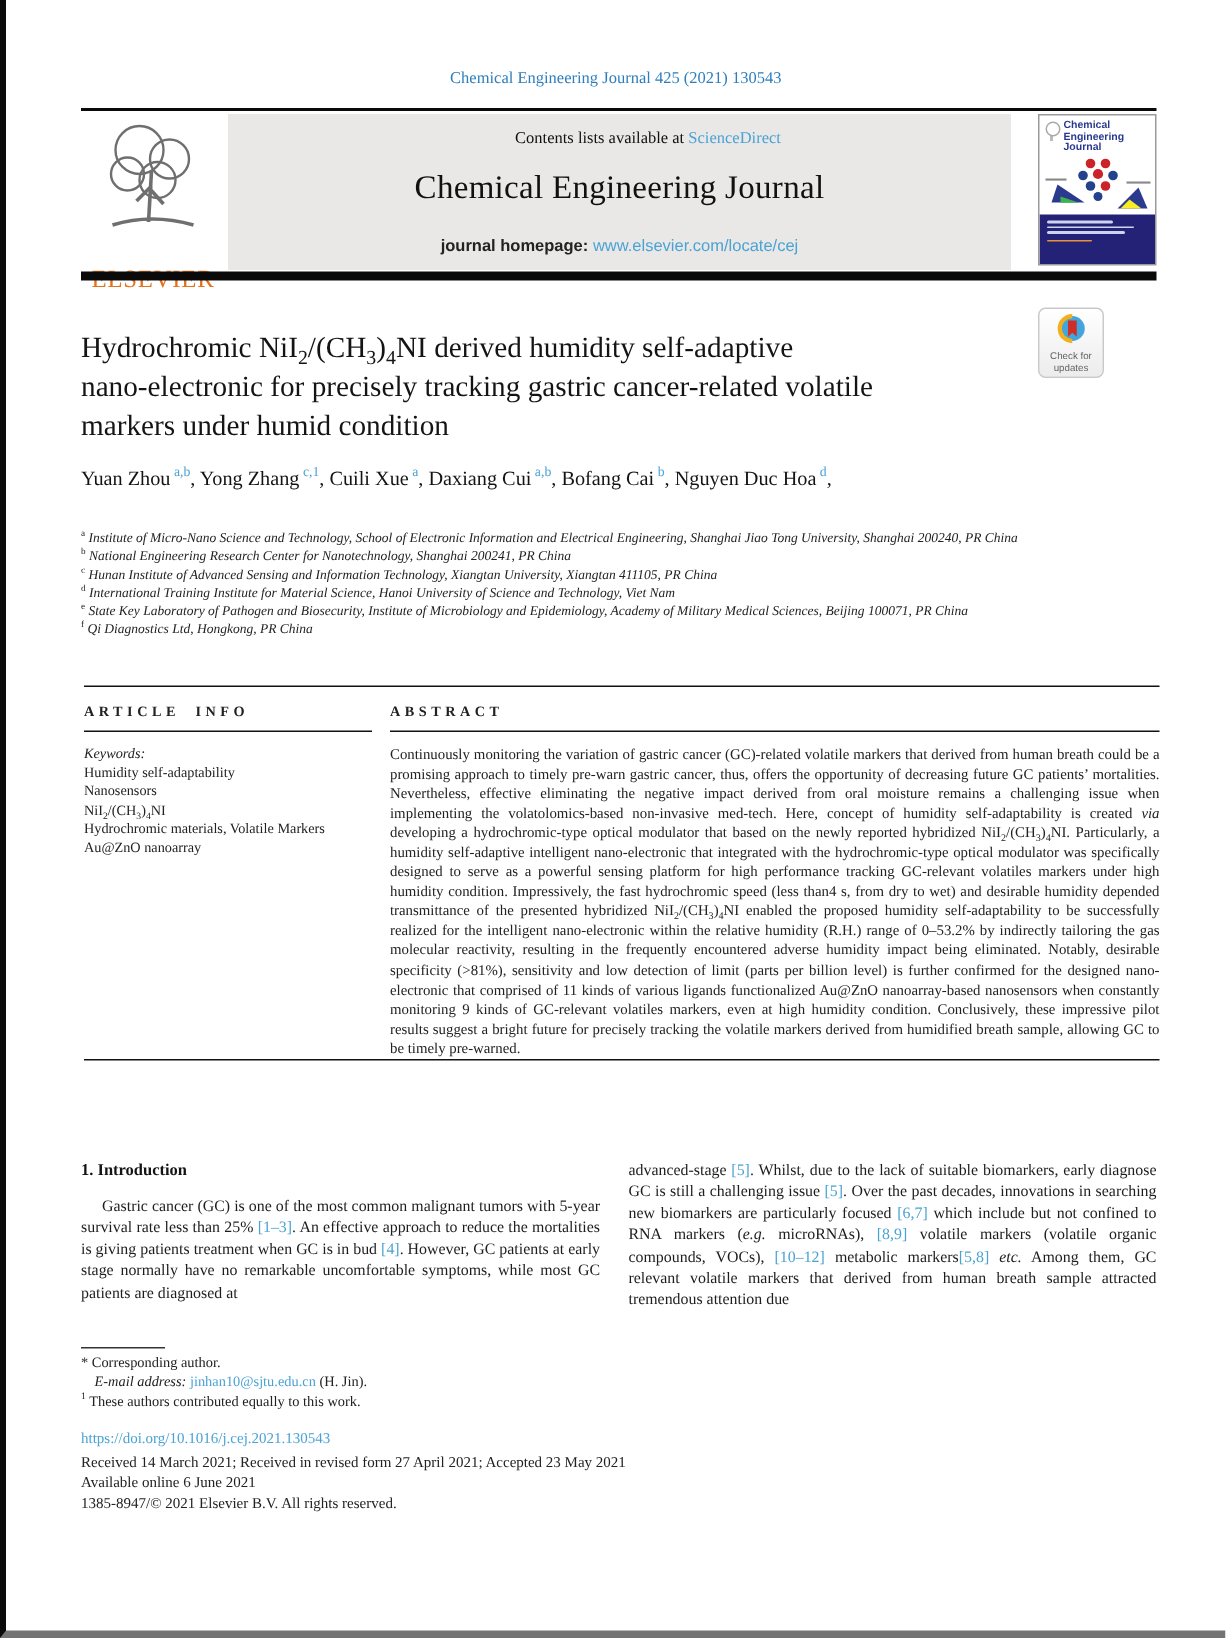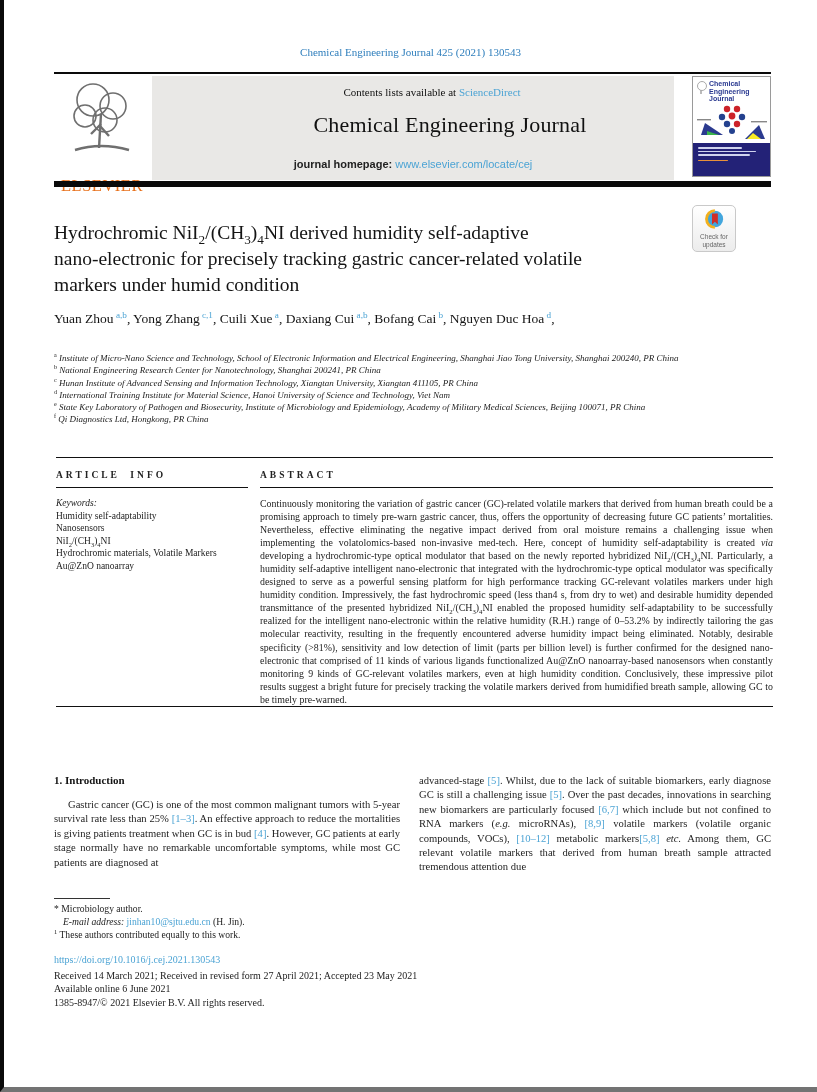--- a/index.html
+++ b/index.html
@@ -7,21 +7,21 @@
     position:relative;width:817px;height:1092px;background:#ffffff;
     font-family:"Liberation Serif", serif;color:#1c1c1c;overflow:hidden;
     border-left:4px solid #0a0a0a;border-bottom:5px solid #737373;box-sizing:border-box;
   }
   .citation{position:absolute;top:46px;left:0;width:100%;text-align:center;
     font-size:11px;color:#2e7ebc;}
   
   .mast-topline{position:absolute;top:72px;left:50px;width:717px;height:2px;background:#0a0a0a;}
   .mast-band{position:absolute;top:76px;left:148px;width:522px;height:104px;background:#e9e8e6;}
   .contents-line{position:absolute;top:10px;left:0;width:100%;text-align:center;font-size:11px;color:#111;margin-left:19px;}
-  .jtitle{position:absolute;top:36px;left:0;width:100%;text-align:center;font-size:22px;color:#111;letter-spacing:.2px;padding-left:37px;}
+  .jtitle{position:absolute;top:36px;left:0;width:100%;text-align:center;font-size:22px;color:#111;letter-spacing:.2px;}
   .homepage{position:absolute;bottom:10px;left:0;width:100%;text-align:center;
     font-family:"Liberation Sans", sans-serif;font-size:11px;font-weight:bold;color:#222;}
   .link{color:#4ba3d4;text-decoration:none;cursor:pointer;}
   .ref{color:#4ba3d4;}
   
   .elsevier{position:absolute;top:76px;left:50px;width:96px;height:104px;text-align:center;}
   .elsevier svg{display:block;margin:0 auto;}
   .elsevier-label{font-size:16.5px;color:#e8701a;letter-spacing:.5px;margin-top:18px;}
   
   .cover{position:absolute;top:76px;left:688px;width:79px;height:101px;background:#fff;
@@ -203,21 +203,21 @@
       <div class="abstract"><span>Continuously monitoring the variation of gastric cancer (GC)-related volatile markers that derived from human breath could be a promising approach to timely pre-warn gastric cancer, thus, offers the opportunity of decreasing future GC patients’ mortalities. Nevertheless, effective eliminating the negative impact derived from oral moisture remains a challenging issue when implementing the volatolomics-based non-invasive med-tech. Here, concept of humidity self-adaptability is created </span><span class="it">via</span><span> developing a hydrochromic-type optical modulator that based on the newly reported hybridized NiI</span><span class="sub">2</span><span>/(CH</span><span class="sub">3</span><span>)</span><span class="sub">4</span><span>NI. Particularly, a humidity self-adaptive intelligent nano-electronic that integrated with the hydrochromic-type optical modulator was specifically designed to serve as a powerful sensing platform for high performance tracking GC-relevant volatiles markers under high humidity condition. Impressively, the fast hydrochromic speed (less than4 s, from dry to wet) and desirable humidity depended transmittance of the presented hybridized NiI</span><span class="sub">2</span><span>/(CH</span><span class="sub">3</span><span>)</span><span class="sub">4</span><span>NI enabled the proposed humidity self-adaptability to be successfully realized for the intelligent nano-electronic within the relative humidity (R.H.) range of 0–53.2% by indirectly tailoring the gas molecular reactivity, resulting in the frequently encountered adverse humidity impact being eliminated. Notably, desirable specificity (&gt;81%), sensitivity and low detection of limit (parts per billion level) is further confirmed for the designed nano-electronic that comprised of 11 kinds of various ligands functionalized Au@ZnO nanoarray-based nanosensors when constantly monitoring 9 kinds of GC-relevant volatiles markers, even at high humidity condition. Conclusively, these impressive pilot results suggest a bright future for precisely tracking the volatile markers derived from humidified breath sample, allowing GC to be timely pre-warned.</span></div>
     </div>
   </div>
 
   <div class="intro-h">1. Introduction</div>
   <div class="col1"><span>Gastric cancer (GC) is one of the most common malignant tumors with 5-year survival rate less than 25% </span><span class="ref">[1–3]</span><span>. An effective approach to reduce the mortalities is giving patients treatment when GC is in bud </span><span class="ref">[4]</span><span>. However, GC patients at early stage normally have no remarkable uncomfortable symptoms, while most GC patients are diagnosed at</span></div>
   <div class="col2"><span>advanced-stage </span><span class="ref">[5]</span><span>. Whilst, due to the lack of suitable biomarkers, early diagnose GC is still a challenging issue </span><span class="ref">[5]</span><span>. Over the past decades, innovations in searching new biomarkers are particularly focused </span><span class="ref">[6,7]</span><span> which include but not confined to RNA markers (</span><span class="it">e.g.</span><span> microRNAs), </span><span class="ref">[8,9]</span><span> volatile markers (volatile organic compounds, VOCs), </span><span class="ref">[10–12]</span><span> metabolic markers</span><span class="ref">[5,8]</span><span> </span><span class="it">etc.</span><span> Among them, GC relevant volatile markers that derived from human breath sample attracted tremendous attention due</span></div>
 
   <div class="fnrule"></div>
   <div class="footnotes">
-    <div><span>* Microbiology author.</span></div>
+    <div><span>* Corresponding author.</span></div>
     <div class="indent"><span class="it">E-mail address:</span><span> </span><span class="link">jinhan10@sjtu.edu.cn</span><span> (H. Jin).</span></div>
     <div><span class="sup">1</span><span> These authors contributed equally to this work.</span></div>
   </div>
 
   <div class="footer">
     <span class="link doi">https://doi.org/10.1016/j.cej.2021.130543</span>
     <div>Received 14 March 2021; Received in revised form 27 April 2021; Accepted 23 May 2021</div>
     <div>Available online 6 June 2021</div>
     <div>1385-8947/© 2021 Elsevier B.V. All rights reserved.</div>
   </div>

